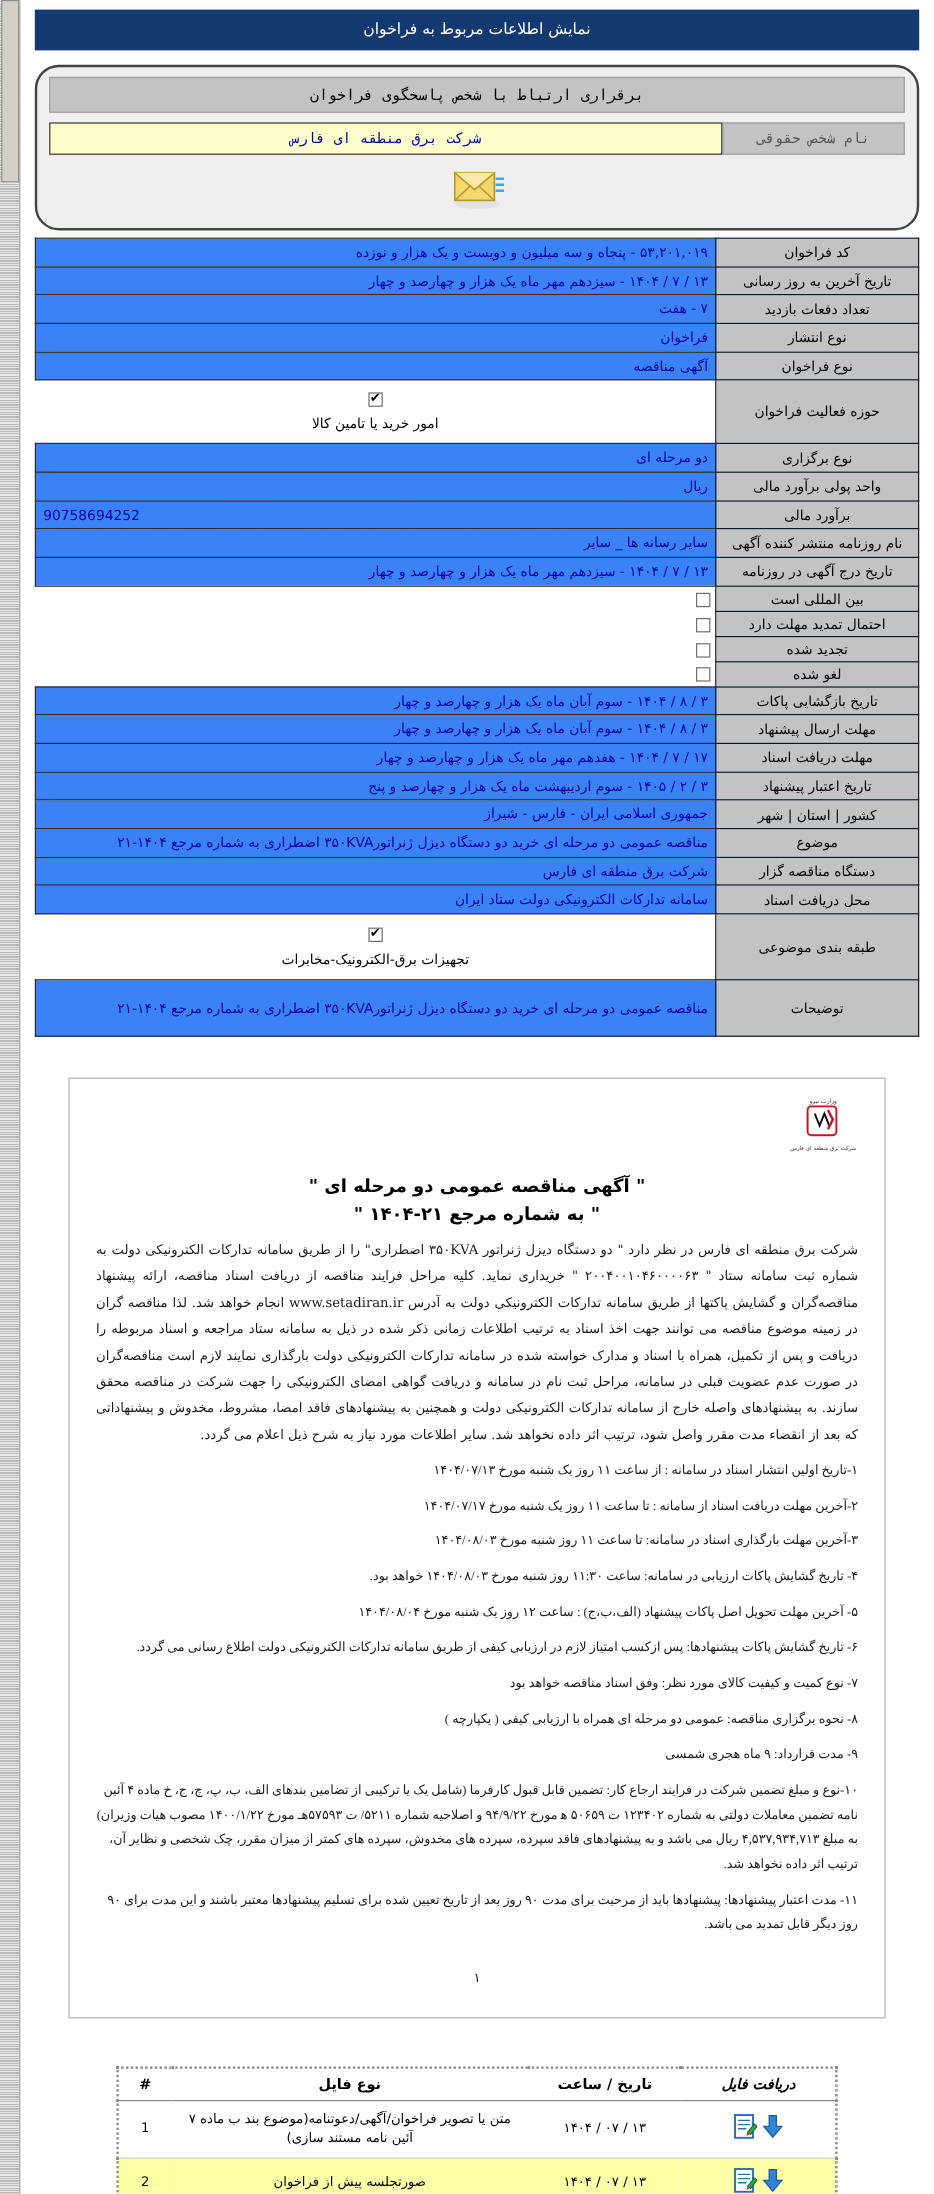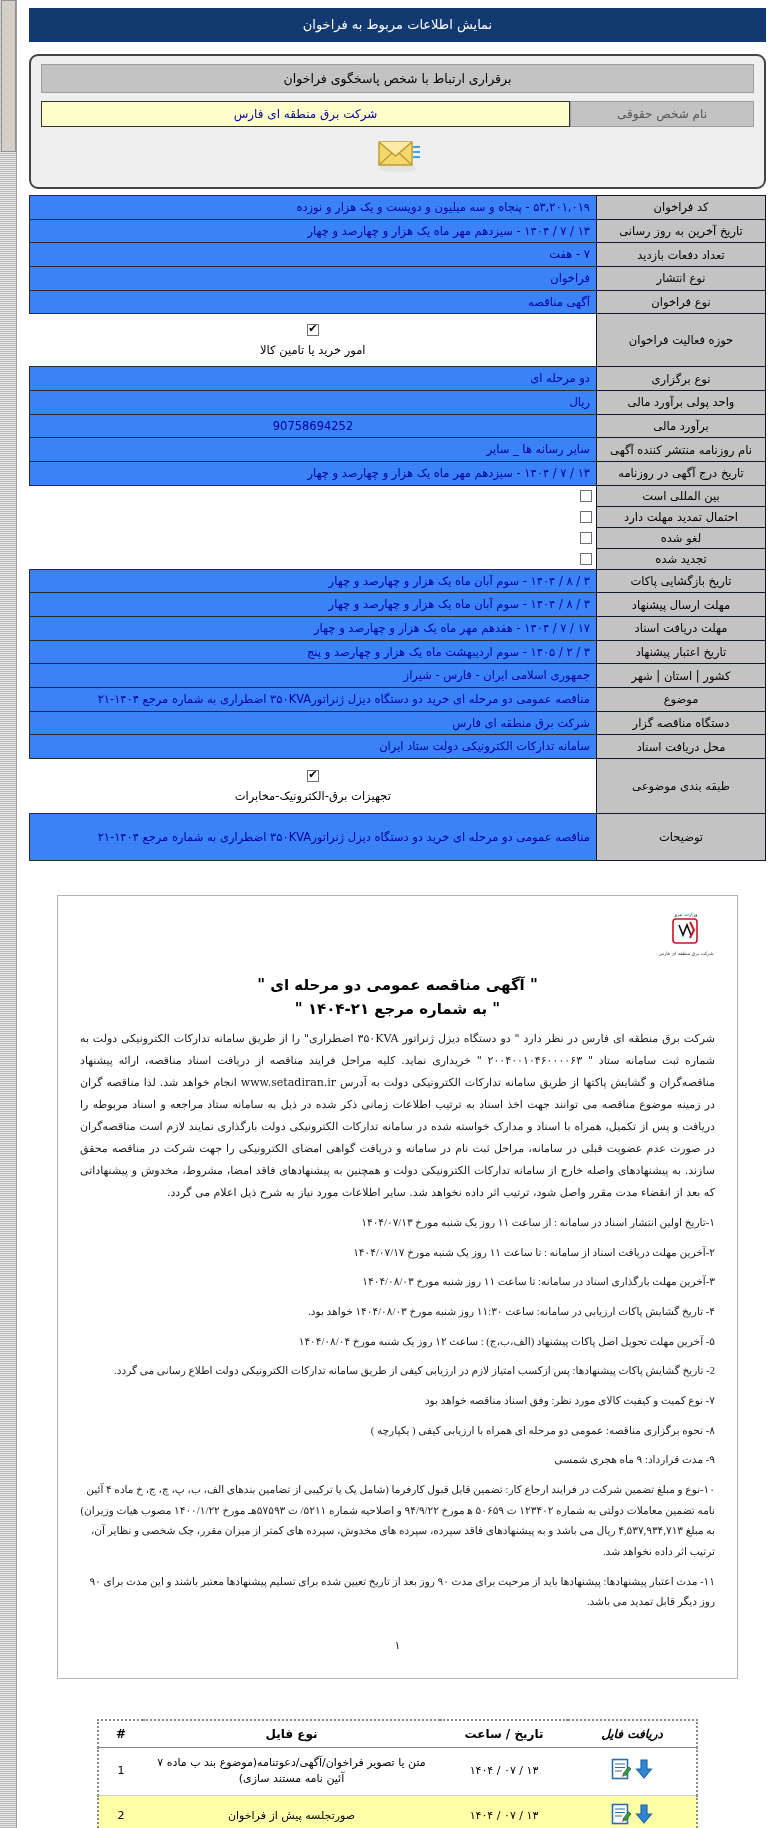--- a/index.html
+++ b/index.html
@@ -85,42 +85,43 @@
     font-size: 13px;
     padding: 9px 0 10px 0;
     position: relative;
     z-index: 10;
   }
 
   
   .contact-panel {
     margin: 12px 12px 0 12px;
     border: 2px solid #444444;
-    border-radius: 9px;
+    border-radius: 20px;
     background: #efefef;
     padding: 8px 10px 10px 10px;
     position: relative;
     z-index: 10;
+    font-family: Liberation Mono, monospace;
   }
   .contact-head {
     background: #c3c3c3;
     border: 1px solid #9e9e9e;
     text-align: center;
     font-size: 12.5px;
     color: #000;
     padding: 6px 0;
   }
   .contact-row {
     display: flex;
     flex-direction: row;
     margin-top: 8px;
     align-items: stretch;
   }
   .contact-label {
-    width: 184px;
+    width: 152px;
     background: #c3c3c3;
     border: 1px solid #9e9e9e;
     color: #555;
     font-size: 12px;
     text-align: center;
     padding: 5px 0;
     box-sizing: border-box;
   }
   .contact-value {
     flex: 1;
@@ -160,21 +161,21 @@
   td.val {
     background: #3b82f6;
     border: 1px solid #2b2b2b;
     color: #0000a0;
     text-align: right;
     padding: 3px 6px;
     line-height: 1.45;
   }
   td.val.ltrnum {
     direction: ltr;
-    text-align: center;
+    text-align: left;
     color: #0000a0;
   }
   td.plain {
     background: #ffffff;
     border: none;
     text-align: right;
     padding: 7px 6px;
     color: #000;
     font-size: 11.5px;
   }
@@ -406,27 +407,27 @@
           <span class="chk"></span>
         </td>
       </tr>
       <tr>
         <td class="lbl">احتمال تمدید مهلت دارد</td>
         <td class="chkcell">
           <span class="chk"></span>
         </td>
       </tr>
       <tr>
-        <td class="lbl">لغو شده</td>
+        <td class="lbl">تجدید شده</td>
         <td class="chkcell">
           <span class="chk"></span>
         </td>
       </tr>
       <tr>
-        <td class="lbl">تجدید شده</td>
+        <td class="lbl">لغو شده</td>
         <td class="chkcell">
           <span class="chk"></span>
         </td>
       </tr>
 
       <tr>
         <td class="lbl">تاریخ بازگشایی پاکات</td>
         <td class="val">۳ / ۸ / ۱۴۰۴ - سوم آبان ماه یک هزار و چهارصد و چهار</td>
       </tr>
       <tr>
@@ -489,21 +490,21 @@
     <div class="doc-title">" آگهی مناقصه عمومی دو مرحله ای "</div>
     <div class="doc-subtitle">" به شماره مرجع ۲۱-۱۴۰۴ "</div>
 
     <div class="doc-p">شرکت برق منطقه ای فارس در نظر دارد " دو دستگاه دیزل ژنراتور ۳۵۰KVA اضطراری" را از طریق سامانه تدارکات الکترونیکی دولت به شماره ثبت سامانه ستاد " ۲۰۰۴۰۰۱۰۴۶۰۰۰۰۶۳ " خریداری نماید. کلیه مراحل فرایند مناقصه از دریافت اسناد مناقصه، ارائه پیشنهاد مناقصه‌گران و گشایش پاکتها از طریق سامانه تدارکات الکترونیکی دولت به آدرس www.setadiran.ir انجام خواهد شد. لذا مناقصه گران در زمینه موضوع مناقصه می توانند جهت اخذ اسناد به ترتیب اطلاعات زمانی ذکر شده در ذیل به سامانه ستاد مراجعه و اسناد مربوطه را دریافت و پس از تکمیل، همراه با اسناد و مدارک خواسته شده در سامانه تدارکات الکترونیکی دولت بارگذاری نمایند لازم است مناقصه‌گران در صورت عدم عضویت قبلی در سامانه، مراحل ثبت نام در سامانه و دریافت گواهی امضای الکترونیکی را جهت شرکت در مناقصه محقق سازند. به پیشنهادهای واصله خارج از سامانه تدارکات الکترونیکی دولت و همچنین به پیشنهادهای فاقد امضا، مشروط، مخدوش و پیشنهاداتی که بعد از انقضاء مدت مقرر واصل شود، ترتیب اثر داده نخواهد شد. سایر اطلاعات مورد نیاز به شرح ذیل اعلام می گردد.</div>
 
     <div class="doc-item">۱-تاریخ اولین انتشار اسناد در سامانه : از ساعت ۱۱ روز یک شنبه مورخ ۱۴۰۴/۰۷/۱۳</div>
     <div class="doc-item">۲-آخرین مهلت دریافت اسناد از سامانه : تا ساعت ۱۱ روز یک شنبه مورخ ۱۴۰۴/۰۷/۱۷</div>
     <div class="doc-item">۳-آخرین مهلت بارگذاری اسناد در سامانه: تا ساعت ۱۱  روز  شنبه مورخ ۱۴۰۴/۰۸/۰۳</div>
     <div class="doc-item">۴- تاریخ گشایش پاکات ارزیابی در سامانه: ساعت ۱۱:۳۰ روز شنبه مورخ ۱۴۰۴/۰۸/۰۳ خواهد بود.</div>
     <div class="doc-item">۵- آخرین مهلت تحویل اصل پاکات پیشنهاد (الف،ب،ج) :  ساعت ۱۲ روز یک شنبه مورخ ۱۴۰۴/۰۸/۰۴</div>
-    <div class="doc-item">2- تاریخ گشایش پاکات پیشنهادها: پس ازکسب امتیاز لازم در ارزیابی کیفی از طریق سامانه تدارکات الکترونیکی دولت اطلاع رسانی می گردد.</div>
+    <div class="doc-item">۶- تاریخ گشایش پاکات پیشنهادها: پس ازکسب امتیاز لازم در ارزیابی کیفی از طریق سامانه تدارکات الکترونیکی دولت اطلاع رسانی می گردد.</div>
     <div class="doc-item">۷- نوع کمیت و کیفیت کالای مورد نظر: وفق اسناد مناقصه خواهد بود</div>
     <div class="doc-item">۸- نحوه برگزاری مناقصه: عمومی دو مرحله ای همراه با ارزیابی کیفی ( یکپارچه )</div>
     <div class="doc-item">۹- مدت قرارداد: ۹ ماه هجری شمسی</div>
     <div class="doc-item">۱۰-نوع و مبلغ تضمین شرکت در فرایند ارجاع کار: تضمین قابل قبول کارفرما  (شامل یک یا ترکیبی از تضامین بندهای الف، ب، پ، چ، ج، خ ماده ۴ آئین نامه تضمین معاملات دولتی به شماره ۱۲۳۴۰۲ ت ۵۰۶۵۹ ه‍ مورخ ۹۴/۹/۲۲ و اصلاحیه شماره ۵۲۱۱/ ت ۵۷۵۹۳ه‍ـ مورخ ۱۴۰۰/۱/۲۲ مصوب هیات وزیران) به مبلغ ۴,۵۳۷,۹۳۴,۷۱۳ ریال می باشد  و به پیشنهادهای فاقد سپرده، سپرده های مخدوش، سپرده های کمتر از میزان مقرر، چک شخصی و نظایر آن، ترتیب اثر داده نخواهد شد.</div>
     <div class="doc-item">۱۱- مدت اعتبار پیشنهادها: پیشنهادها باید از مرحیت برای مدت ۹۰ روز بعد از تاریخ تعیین شده برای تسلیم پیشنهادها معتبر باشند و این مدت برای ۹۰ روز دیگر قابل تمدید می باشد.</div>
 
     <div class="doc-pagenum">۱</div>
   </div>
 
   <div class="files-wrap">

